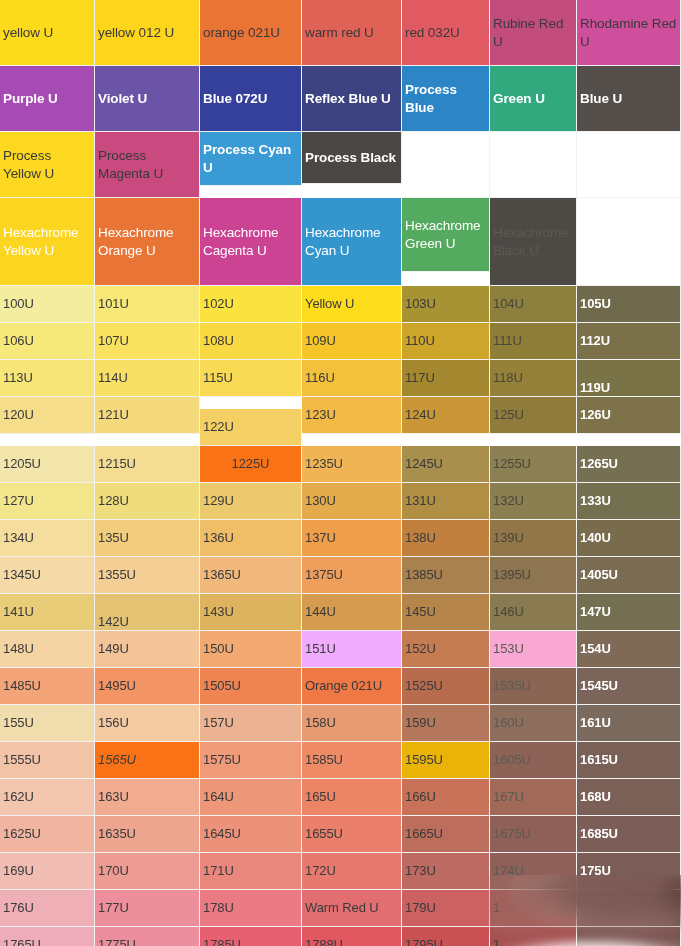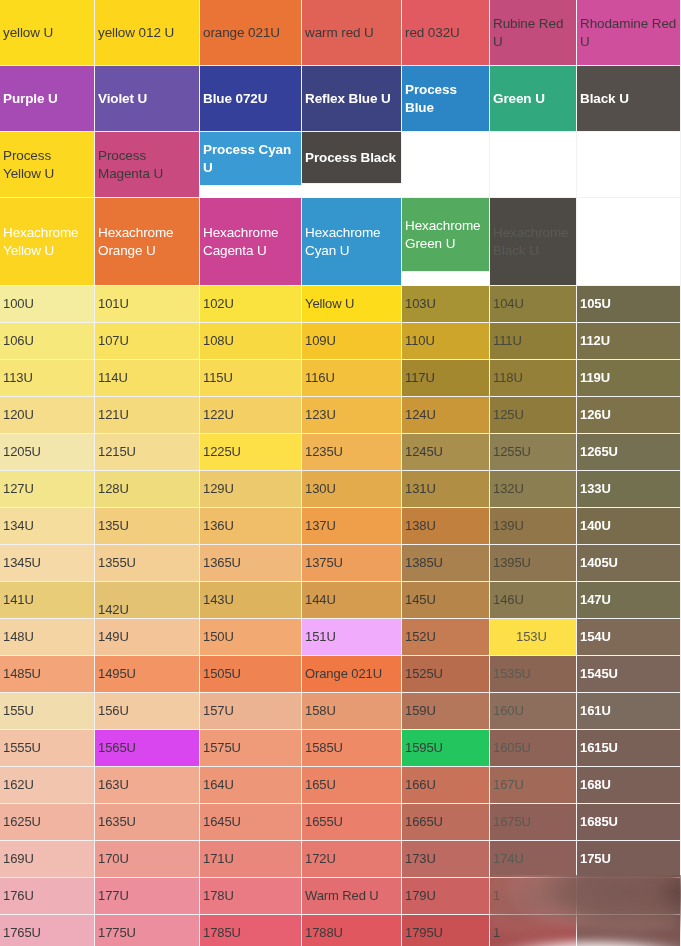--- a/index.html
+++ b/index.html
@@ -118,21 +118,21 @@
       <div class="cell hdr t-bold" style="background: rgb(61, 67, 129); height: 66px;">
         <span class="lbl">Reflex Blue U</span>
       </div>
       <div class="cell hdr t-bold" style="background: rgb(44, 134, 198); height: 66px;">
         <span class="lbl">Process Blue</span>
       </div>
       <div class="cell hdr t-bold" style="background: rgb(49, 168, 125); height: 66px;">
         <span class="lbl">Green U</span>
       </div>
       <div class="cell hdr t-bold" style="background: rgb(84, 79, 75); height: 66px;">
-        <span class="lbl">Black U</span>
+        <span class="lbl">Blue U</span>
       </div>
       <div class="cell hdr t-dark" style="background: rgb(252, 217, 32); height: 66px;">
         <span class="lbl">Process Yellow U</span>
       </div>
       <div class="cell hdr t-dark" style="background: rgb(200, 74, 126); height: 66px;">
         <span class="lbl">Process Magenta U</span>
       </div>
       <div class="cell hdr t-bold" style="background: rgb(58, 155, 212); height: 54px;">
         <span class="lbl">Process Cyan U</span>
       </div>
@@ -222,51 +222,51 @@
       </div>
       <div class="cell num t-dark" style="background: rgb(244, 193, 60); height: 37px;">
         <span class="lbl">116U</span>
       </div>
       <div class="cell num t-dark" style="background: rgb(164, 136, 47); height: 37px;">
         <span class="lbl">117U</span>
       </div>
       <div class="cell num t-darkb" style="background: rgb(149, 128, 58); height: 37px;">
         <span class="lbl">118U</span>
       </div>
-      <div class="cell num t-bold" style="background: rgb(123, 115, 72); height: 37px;">
+      <div class="cell num t-bold" style="background: rgb(123, 115, 72); height: 37px; align-items: flex-end;">
         <span class="lbl">119U</span>
       </div>
       <div class="cell num t-dark" style="background: rgb(245, 221, 139); height: 37px;">
         <span class="lbl">120U</span>
       </div>
       <div class="cell num t-dark" style="background: rgb(245, 217, 125); height: 37px;">
         <span class="lbl">121U</span>
       </div>
-      <div class="cell num t-dark" style="background: rgb(244, 207, 99); height: 37px;">
+      <div class="cell num t-dark" style="background: rgb(244, 207, 99); height: 37px; margin-top: 12px;">
         <span class="lbl">122U</span>
       </div>
       <div class="cell num t-dark" style="background: rgb(241, 185, 69); height: 37px;">
         <span class="lbl">123U</span>
       </div>
       <div class="cell num t-dark" style="background: rgb(201, 151, 55); height: 37px;">
         <span class="lbl">124U</span>
       </div>
       <div class="cell num t-darkb" style="background: rgb(143, 124, 60); height: 37px;">
         <span class="lbl">125U</span>
       </div>
       <div class="cell num t-bold" style="background: rgb(125, 114, 73); height: 37px;">
         <span class="lbl">126U</span>
       </div>
       <div class="cell num t-dark" style="background: rgb(243, 230, 173); height: 37px;">
         <span class="lbl">1205U</span>
       </div>
       <div class="cell num t-dark" style="background: rgb(244, 221, 147); height: 37px;">
         <span class="lbl">1215U</span>
       </div>
-      <div class="cell num t-dark" style="background: #fde047; height: 37px;">
+      <div class="cell num t-dark" style="background: #f97316; height: 37px; text-align: center;">
         <span class="lbl">1225U</span>
       </div>
       <div class="cell num t-dark" style="background: rgb(240, 180, 85); height: 37px;">
         <span class="lbl">1235U</span>
       </div>
       <div class="cell num t-dark" style="background: rgb(169, 143, 78); height: 37px;">
         <span class="lbl">1245U</span>
       </div>
       <div class="cell num t-darkb" style="background: rgb(141, 128, 85); height: 37px;">
         <span class="lbl">1255U</span>
@@ -366,21 +366,21 @@
       </div>
       <div class="cell num t-dark" style="background: rgb(243, 169, 114); height: 37px;">
         <span class="lbl">150U</span>
       </div>
       <div class="cell num t-dark" style="background: #f0abfc; height: 37px;">
         <span class="lbl">151U</span>
       </div>
       <div class="cell num t-dark" style="background: rgb(197, 124, 82); height: 37px;">
         <span class="lbl">152U</span>
       </div>
-      <div class="cell num t-muted" style="background: #fde047; height: 37px; padding-left: 23px;">
+      <div class="cell num t-muted" style="background: #f9a8d4; height: 37px;">
         <span class="lbl">153U</span>
       </div>
       <div class="cell num t-bold" style="background: rgb(126, 106, 87); height: 37px;">
         <span class="lbl">154U</span>
       </div>
       <div class="cell num t-dark" style="background: rgb(244, 164, 121); height: 37px;">
         <span class="lbl">1485U</span>
       </div>
       <div class="cell num t-dark" style="background: rgb(242, 148, 100); height: 37px;">
         <span class="lbl">1495U</span>
@@ -417,30 +417,30 @@
       </div>
       <div class="cell num t-muted" style="background: rgb(141, 110, 93); height: 37px;">
         <span class="lbl">160U</span>
       </div>
       <div class="cell num t-bold" style="background: rgb(123, 107, 94); height: 37px;">
         <span class="lbl">161U</span>
       </div>
       <div class="cell num t-dark" style="background: rgb(243, 195, 167); height: 37px;">
         <span class="lbl">1555U</span>
       </div>
-      <div class="cell num t-dark" style="background: #d946ef; height: 37px;">
+      <div class="cell num t-dark" style="background: #f97316; height: 37px; font-style: italic;">
         <span class="lbl">1565U</span>
       </div>
       <div class="cell num t-dark" style="background: rgb(239, 154, 121); height: 37px;">
         <span class="lbl">1575U</span>
       </div>
       <div class="cell num t-dark" style="background: rgb(238, 139, 102); height: 37px;">
         <span class="lbl">1585U</span>
       </div>
-      <div class="cell num t-dark" style="background: #22c55e; height: 37px;">
+      <div class="cell num t-dark" style="background: #eab308; height: 37px;">
         <span class="lbl">1595U</span>
       </div>
       <div class="cell num t-muted" style="background: rgb(141, 99, 87); height: 37px;">
         <span class="lbl">1605U</span>
       </div>
       <div class="cell num t-bold" style="background: rgb(122, 97, 87); height: 37px;">
         <span class="lbl">1615U</span>
       </div>
       <div class="cell num t-dark" style="background: rgb(242, 197, 174); height: 37px;">
         <span class="lbl">162U</span>

